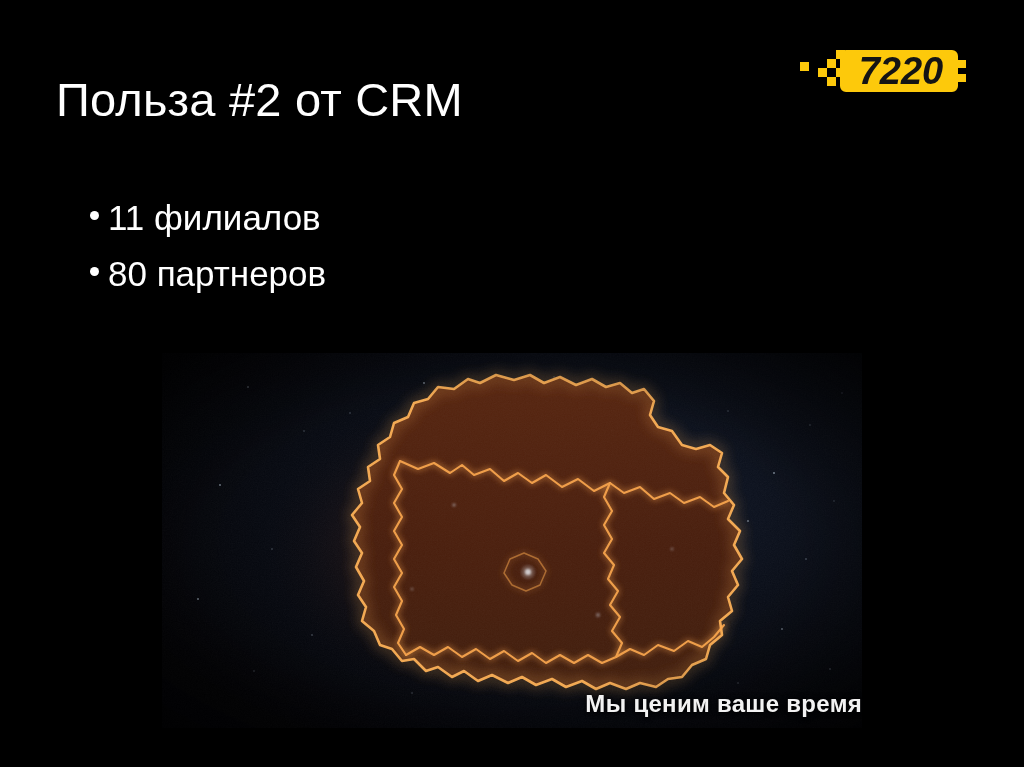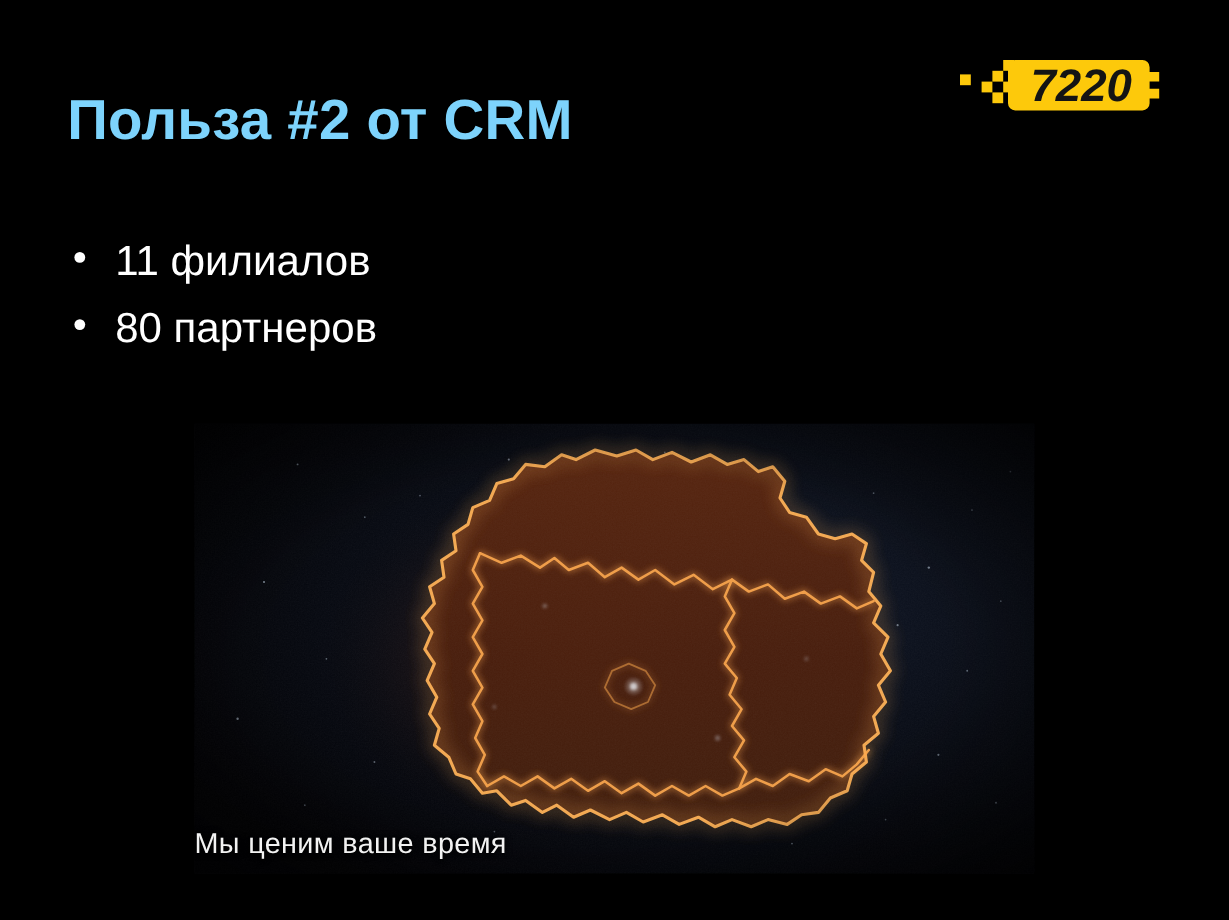--- a/index.html
+++ b/index.html
@@ -33,33 +33,34 @@
   }
   .logo svg { display: block; }
 
   
   .title {
     position: absolute;
     left: 56px;
     top: 63px;
     font-size: 47px;
     line-height: 1.06;
-    font-weight: 700;
-    color: #7dd3fc;
+    font-weight: 400;
+    color: #ffffff;
     letter-spacing: 0.2px;
     white-space: nowrap;
     text-align: right;
   }
 
   
   .bullets {
     position: absolute;
-    left: 56px;
+    left: 68px;
     top: 188px;
     width: 700px;
+    text-align: center;
   }
   .bullet-row {
     display: flex;
     align-items: baseline;
     height: 56px;
   }
   .bullet-marker {
     flex: 0 0 auto;
     width: 40px;
     color: #FFFFFF;
@@ -99,24 +100,24 @@
   .picture svg.scene {
     display: block;
     width: 700px;
     height: 375px;
   }
   .caption {
     position: absolute;
     left: 0;
     right: 0;
     bottom: 10px;
-    text-align: left;
+    text-align: right;
     color: #F2F2F2;
     font-size: 24px;
-    font-weight: 400;
+    font-weight: 700;
     letter-spacing: 0.3px;
     text-shadow: 0 1px 3px rgba(0,0,0,0.95), 0 0 6px rgba(0,0,0,0.8);
     pointer-events: none;
   }
 </style>
 </head>
 <body>
 
 <div class="slide">
 

